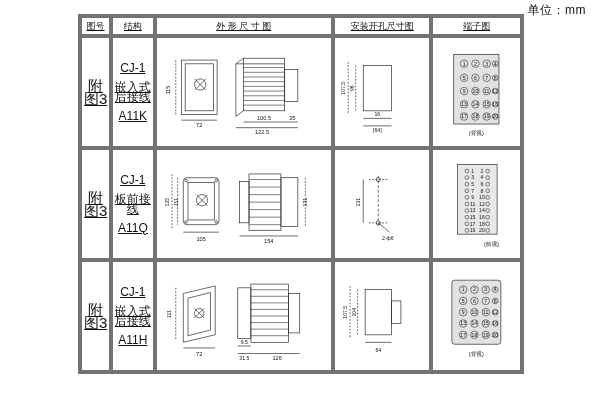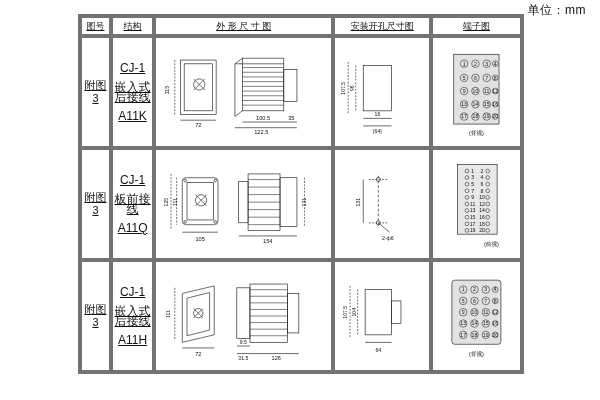--- a/index.html
+++ b/index.html
@@ -11,21 +11,21 @@
   table.main th{font-size:9px;font-weight:normal;height:16px;padding:0;text-align:center;}
   .col-no{width:28px;}
   .col-struct{width:40px;}
   .col-outline{width:186px;margin-top:25px;}
   .col-hole{width:100px;}
   .col-term{width:92px;}
   td.cell{padding:0;vertical-align:middle;height:108px;position:relative;}
   .struct-stack{font-size:12px;line-height:10.5px;text-align:center;color:#111;}
   .struct-stack .code{letter-spacing:0;}
   .struct-stack .vert{display:block;margin:8px auto;}
-  .no-stack{font-size:11px;line-height:13px;text-align:center;}
+  .no-stack{font-size:15px;line-height:13px;text-align:center;}
   .draw{position:absolute;left:0;top:0;width:100%;height:100%;}
   svg{display:block;}
   .t7{font-size:6px;}
   .t6{font-size:5.5px;}
 </style>
 </head>
 <body>
 
 <div class="page">
 

